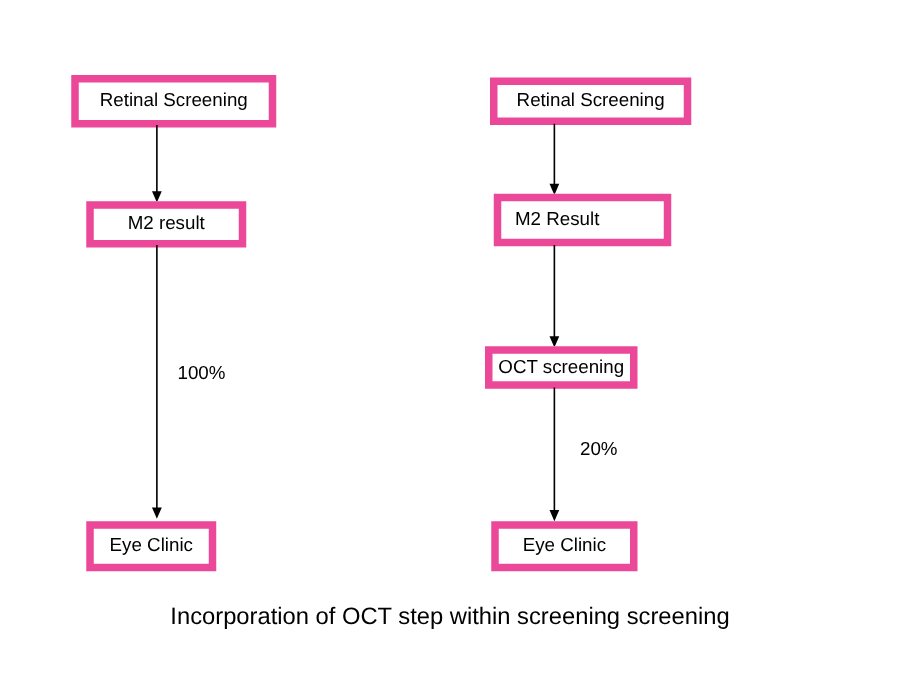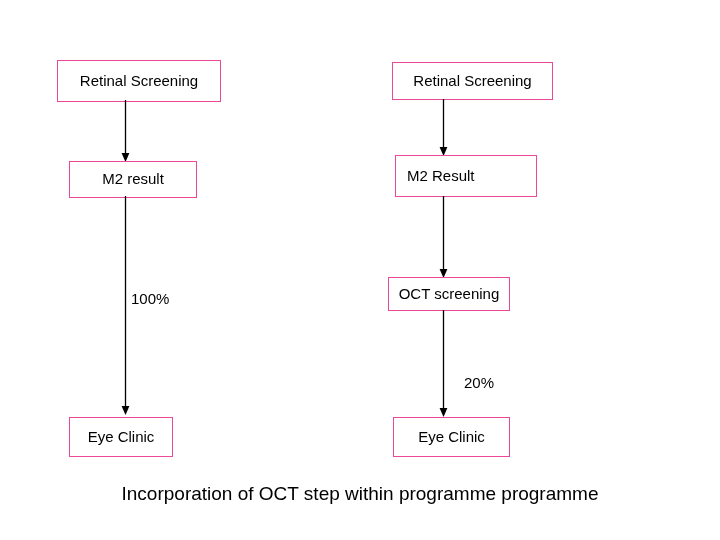--- a/index.html
+++ b/index.html
@@ -18,21 +18,21 @@
   #canvas {
     position: absolute;
     left: 0;
     top: 0;
     width: 720px;
     height: 540px;
   }
   .node {
     position: absolute;
     box-sizing: border-box;
-    border: 1px solid #ec4899;
+    border: 6px solid #ec4899;
     background: #ffffff;
     display: flex;
     align-items: center;
     font-size: 15px;
     line-height: 1.1;
     color: #000000;
     white-space: nowrap;
   }
   .node.center {
     justify-content: center;
@@ -84,21 +84,21 @@
     <span>M2 result</span>
   </div>
 
   <div class="edge" style="left:118px; top:196px; width:16px; height:222px;">
     <svg width="16" height="222" viewBox="0 0 16 222">
       <line x1="7.5" y1="0" x2="7.5" y2="213" stroke="#000000" stroke-width="1.3"></line>
       <polygon points="7.5,219 3.6,210 11.4,210" fill="#000000"></polygon>
     </svg>
   </div>
 
-  <div class="edge-label" style="left:131px; top:291px;">
+  <div class="edge-label" style="left:142px; top:291px;">
     <span>100%</span>
   </div>
 
   <div class="node center" style="left:69px; top:417px; width:104px; height:40px;">
     <span>Eye Clinic</span>
   </div>
 
   <div class="node center" style="left:392px; top:62px; width:161px; height:38px;">
     <span>Retinal Screening</span>
   </div>
@@ -125,25 +125,25 @@
     <span>OCT screening</span>
   </div>
 
   <div class="edge" style="left:436px; top:310px; width:16px; height:109px;">
     <svg width="16" height="109" viewBox="0 0 16 109">
       <line x1="7.5" y1="0" x2="7.5" y2="101" stroke="#000000" stroke-width="1.3"></line>
       <polygon points="7.5,107 3.6,98 11.4,98" fill="#000000"></polygon>
     </svg>
   </div>
 
-  <div class="edge-label" style="left:464px; top:352px;margin-top:23px;">
+  <div class="edge-label" style="left:464px; top:352px;">
     <span>20%</span>
   </div>
 
   <div class="node center" style="left:393px; top:417px; width:117px; height:40px;">
     <span>Eye Clinic</span>
   </div>
 
   <div class="caption" style="left:0px; top:484px; width:720px;">
-    <span>Incorporation of OCT step within programme programme</span>
+    <span>Incorporation of OCT step within screening screening</span>
   </div>
 
 </div>
 
 </body></html>

